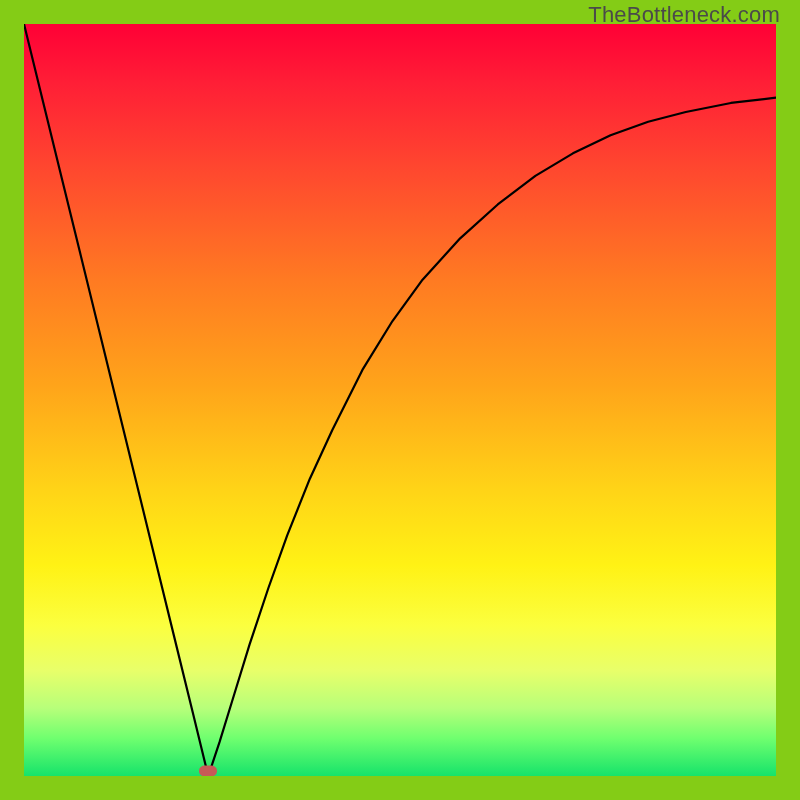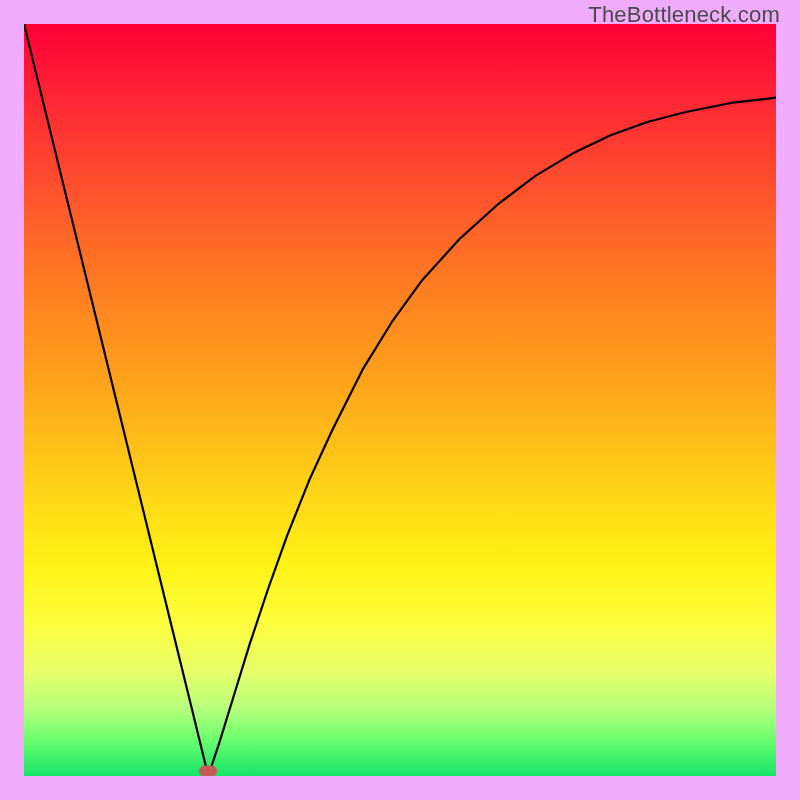--- a/index.html
+++ b/index.html
@@ -8,21 +8,21 @@
     width: 800px;
     height: 800px;
     overflow: hidden;
     background: #fff;
     font-family: Arial, Helvetica, sans-serif;
   }
   .container {
     position: relative;
     width: 800px;
     height: 800px;
-    background: #f0abfc;
+    background: #84cc16;
   }
   .watermark {
     position: absolute;
     top: 2px;
     right: 20px;
     color: #4a4a4a;
     font-size: 22px;
     font-weight: 500;
     letter-spacing: 0.2px;
     z-index: 5;

